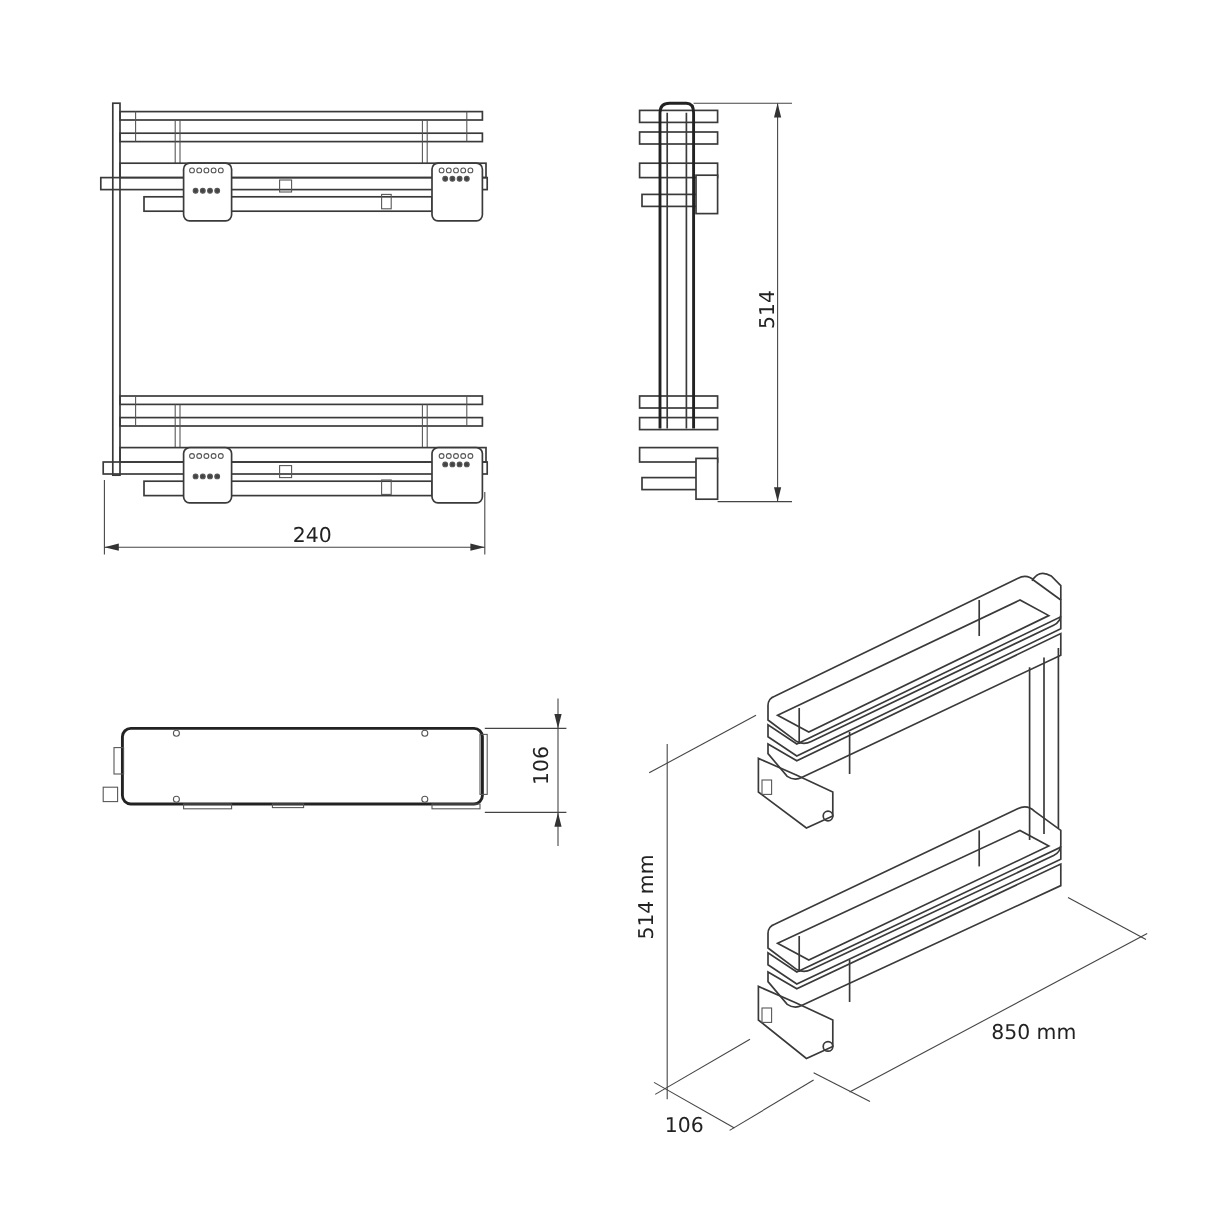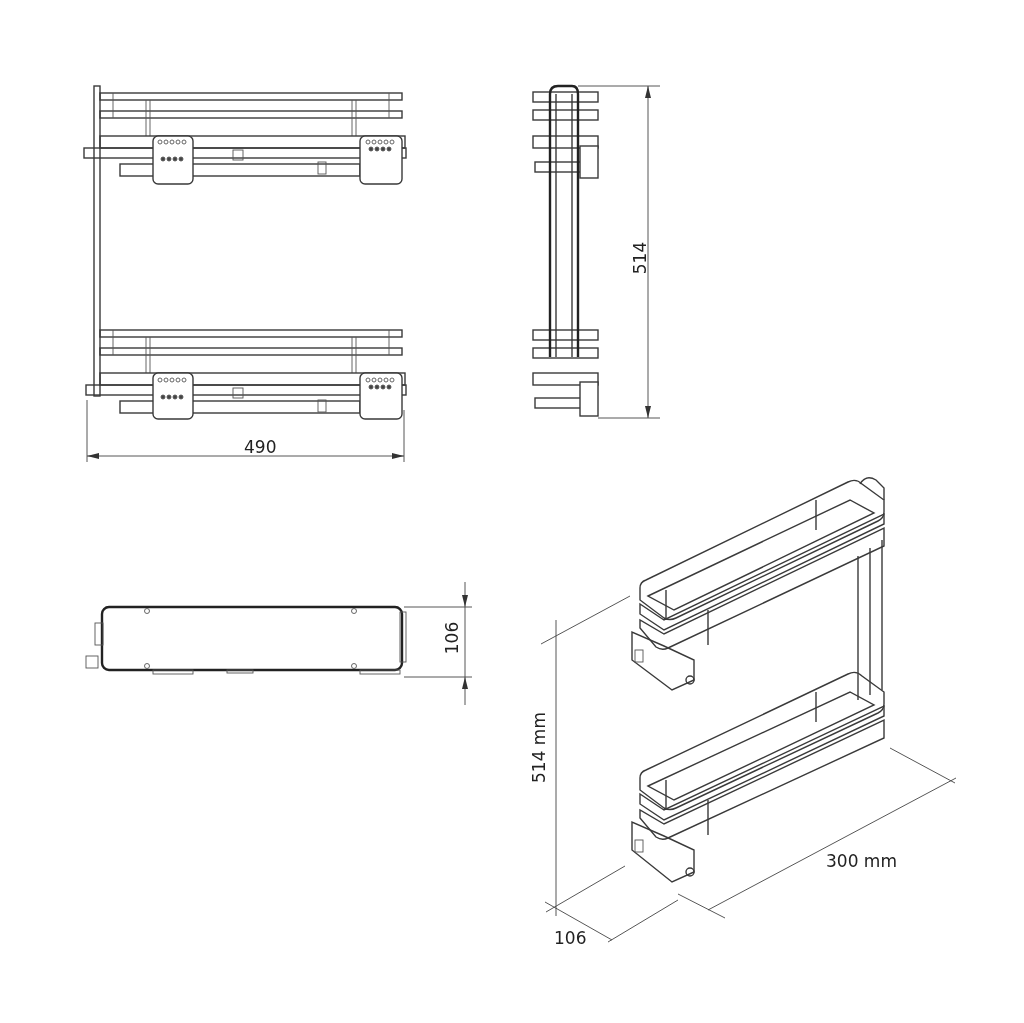--- a/index.html
+++ b/index.html
@@ -193,18 +193,18 @@
     <line class="dim" x1="545" y1="902" x2="612" y2="940"></line>
     <line class="dim" x1="546" y1="912" x2="625" y2="866"></line>
     <line class="dim" x1="608" y1="942" x2="678" y2="900"></line>
 
     <line class="dim" x1="678" y1="894" x2="725" y2="918"></line>
     <line class="dim" x1="708" y1="910" x2="956" y2="778"></line>
     <line class="dim" x1="890" y1="748" x2="955" y2="783"></line>
   </g>
 </svg>
 
-<div class="lbl" style="left:244px; top:437px;">490</div>
+<div class="lbl" style="left:244px; top:437px;">240</div>
 <div class="lbl rot" style="left:620px; top:248px; width:40px; text-align:center;">514</div>
 <div class="lbl rot" style="left:432px; top:628px; width:40px; text-align:center;">106</div>
 <div class="lbl rot" style="left:504px; top:738px; width:70px; text-align:center;">514 mm</div>
-<div class="lbl" style="left:826px; top:851px;">300 mm</div>
+<div class="lbl" style="left:826px; top:851px;">850 mm</div>
 <div class="lbl" style="left:554px; top:928px;">106</div>
 
 </body></html>

